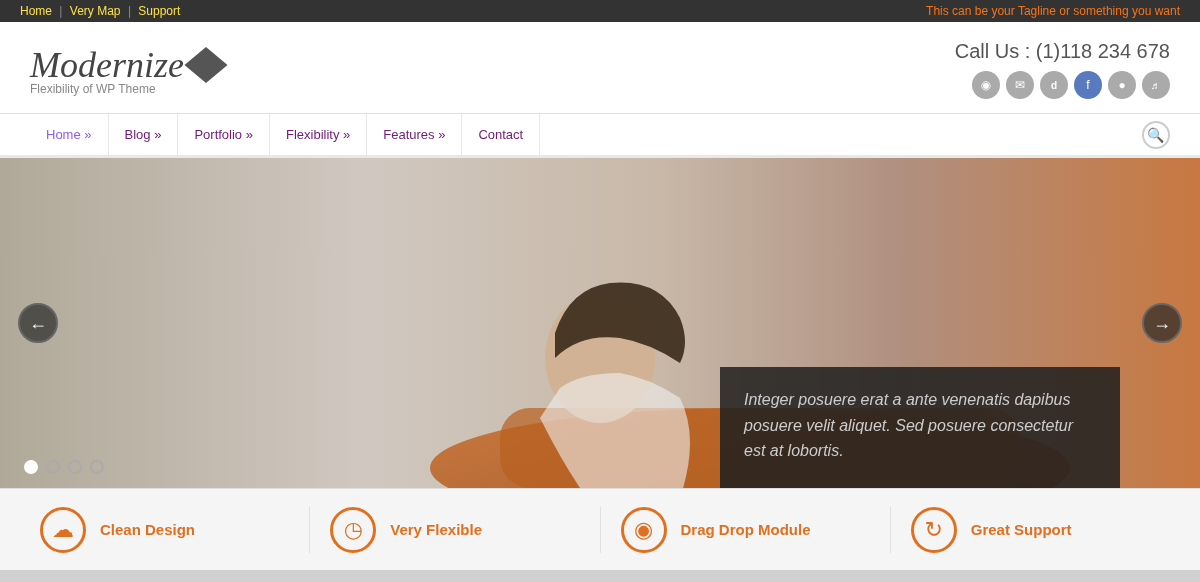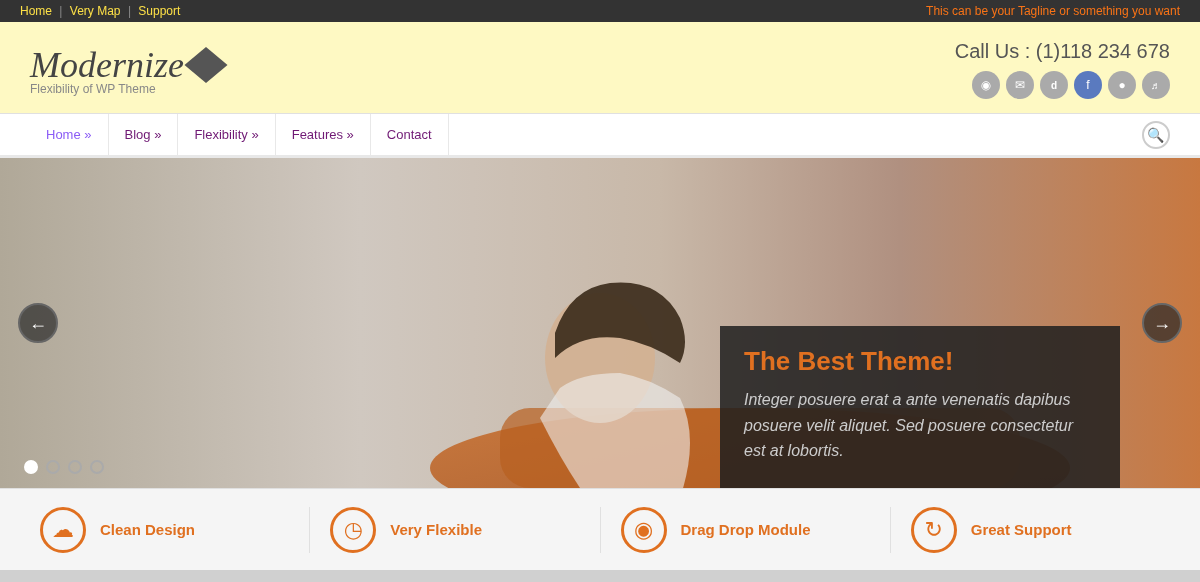--- a/index.html
+++ b/index.html
@@ -19,21 +19,21 @@
     #topbar .nav-links a {
       color: #fde047;
       text-decoration: none;
       margin-right: 4px;
     }
     #topbar .nav-links span { color: #888; margin-right: 4px; }
     #topbar .tagline { color: #f97316; font-size: 12px; }
 
     
     #header {
-      background: #fef9c3;
+      background: #ffffff;
       padding: 18px 30px 14px 30px;
       display: flex;
       align-items: center;
       justify-content: space-between;
       border-bottom: 1px solid #e0e0e0;
     }
     .logo-area {}
     .logo-text {
       font-family: Georgia, serif;
       font-size: 36px;
@@ -221,20 +221,23 @@
   </div>
 </div>
 
 <div id="navbar">
   <ul class="nav-menu">
     <li>
         <a href="#" class="active">Home »</a>
       </li>
     <li>
         <a href="#">Blog »</a>
+      </li>
+    <li>
+        <a href="#">Portfolio »</a>
       </li>
     <li>
         <a href="#">Flexibility »</a>
       </li>
     <li>
         <a href="#">Features »</a>
       </li>
     <li>
         <a href="#">Contact</a>
       </li>
@@ -270,21 +273,20 @@
       <path d="M555 175 Q570 130 610 125 Q660 120 680 160 Q690 185 680 205 Q650 185 620 180 Q580 175 555 200 Z" fill="#3a2a1a" opacity="0.9"></path>
     </svg>
   </div>
   <button class="slider-prev">
     <span>←</span>
   </button>
   <button class="slider-next">
     <span>→</span>
   </button>
   <div class="slider-overlay">
-    <div class="slider-title">The Best Theme!</div>
     <div class="slider-desc">Integer posuere erat a ante venenatis dapibus posuere velit aliquet. Sed posuere consectetur est at lobortis.</div>
   </div>
   <div class="slider-dots">
     <div class="slider-dot active"></div>
     <div class="slider-dot"></div>
     <div class="slider-dot"></div>
     <div class="slider-dot"></div>
   </div>
 </div>
 

